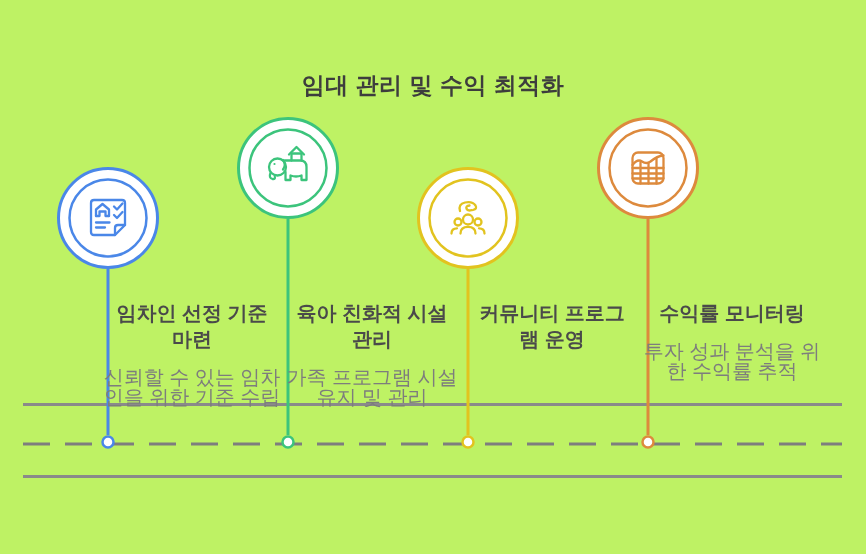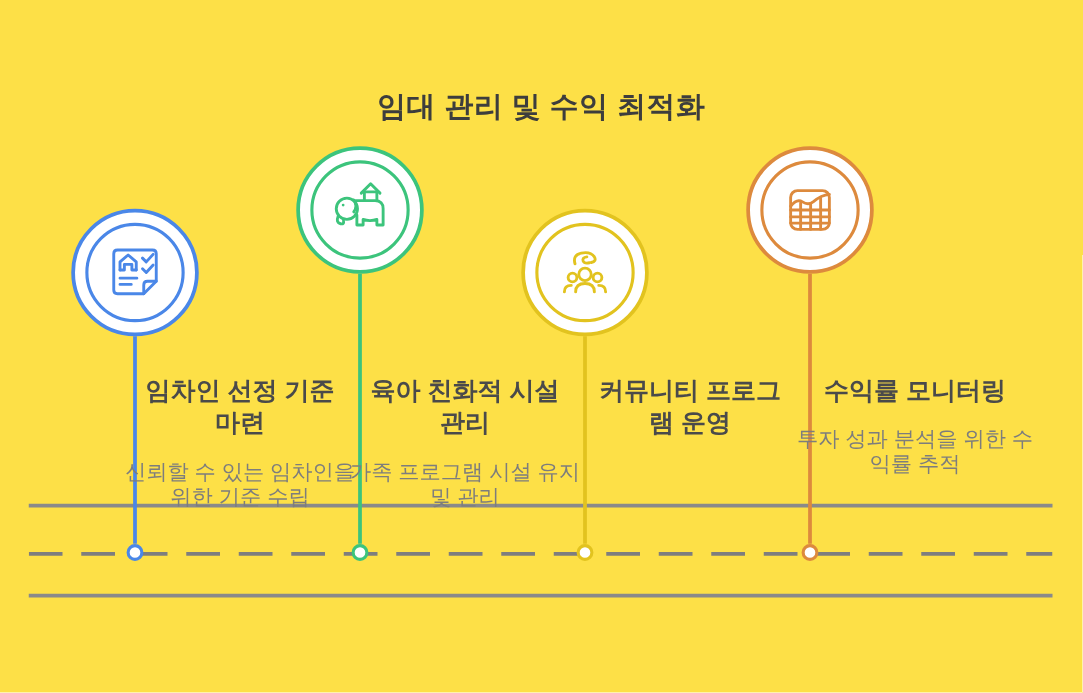--- a/index.html
+++ b/index.html
@@ -1,32 +1,32 @@
 <!DOCTYPE html>
 <html><head>
 <meta charset="utf-8">
 <style>
   html,body{margin:0;padding:0;background:#fff;}
   body{font-family:"Liberation Sans","DejaVu Sans",sans-serif;}
-  .canvas{position:relative;width:866px;height:554px;background:#fde047;overflow:hidden;}
+  .canvas{position:relative;width:866px;height:554px;background:#bef264;overflow:hidden;}
   .title{position:absolute;left:0;top:70px;width:866px;text-align:center;
          font-size:23px;font-weight:700;color:#3d3d3d;letter-spacing:0.5px;}
   .solid-line{position:absolute;left:23px;width:819px;height:3px;background:#8a8a8a;z-index:1;}
   .solid-top{top:403px;}
   .solid-bottom{top:475px;}
   .dashed-wrap{position:absolute;left:23px;top:436px;z-index:1;}
   .pole{position:absolute;z-index:2;}
   .p1{left:53px;top:163px;}
   .p2{left:233px;top:113px;}
   .p3{left:413px;top:163px;}
   .p4{left:593px;top:113px;}
   .txt{position:absolute;width:190px;text-align:center;top:284px;z-index:2;}
   .t1{left:97px;} .t2{left:277px;text-align:center;} .t3{left:457px;} .t4{left:637px;}
   .txt h3{margin:16px;font-size:20px;line-height:26px;font-weight:700;color:#4a4a4a;}
-  .txt p{margin:12px 0 0 0;font-size:17px;line-height:19.5px;color:#7d7d7d;}
+  .txt p{margin:12px 0 0 0;font-size:20px;line-height:19.5px;color:#7d7d7d;}
 </style>
 </head>
 <body>
 
 <div class="canvas">
 
   <div class="title">임대 관리 및 수익 최적화</div>
 
   <div class="solid-line solid-top"></div>
   <div class="dashed-wrap">

